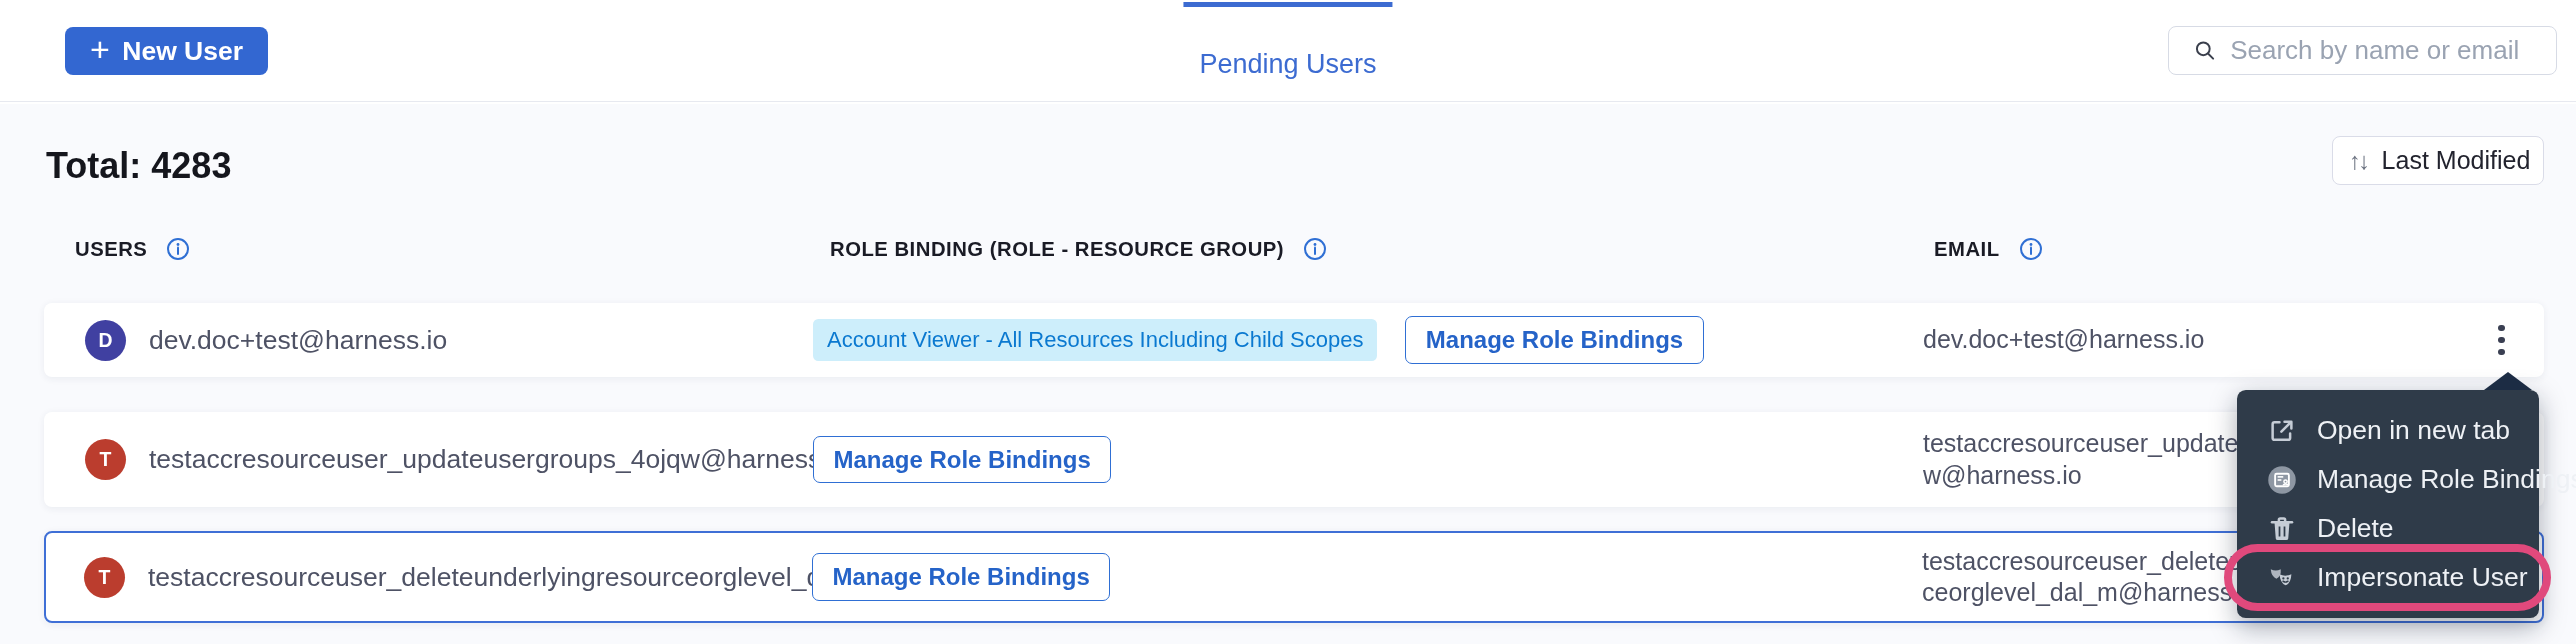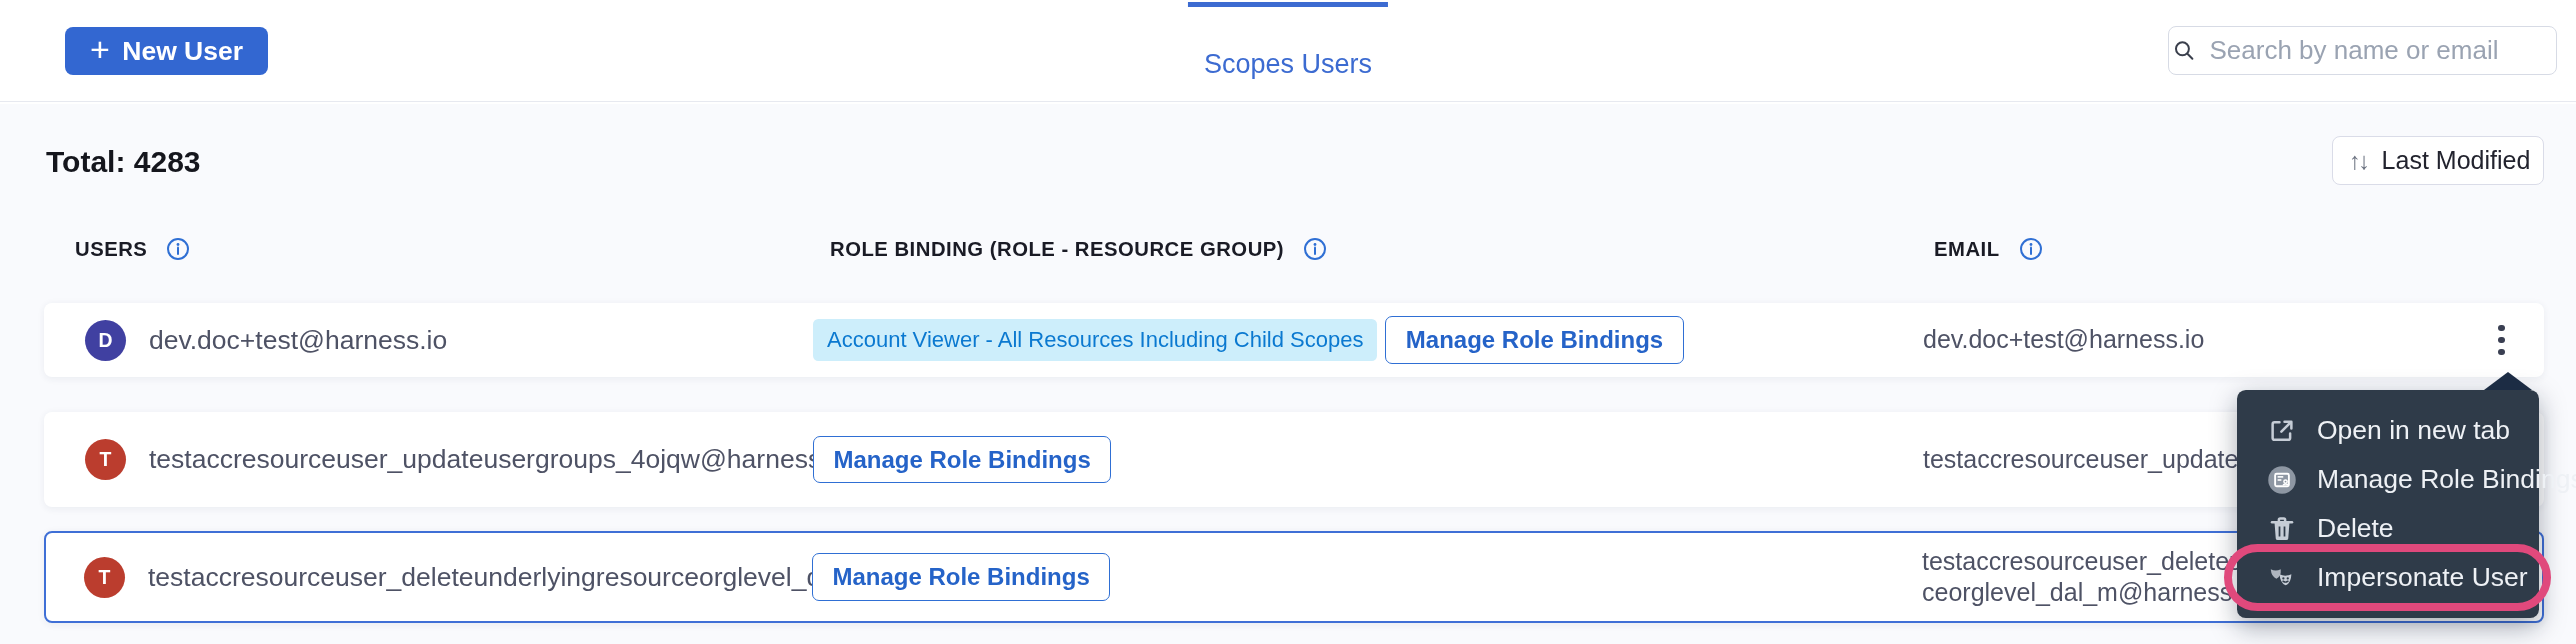--- a/index.html
+++ b/index.html
@@ -18,31 +18,31 @@
     font-size:26.5px; font-weight:bold; display:flex; align-items:center; gap:12.4px; cursor:pointer;
     font-family:inherit;
   }
   .new-user-btn .plus { font-size:34px; font-weight:normal; line-height:1; margin-top:-3.5px; }
   .tabs { position:absolute; left:50%; transform:translateX(-50%); bottom:-1.8px; display:flex; gap:42px;flex-direction:column; }
   .tab { font-size:27px; color:#3c6bd1; padding:0 16px 17.7px; border-bottom:5.3px solid transparent; cursor:pointer; white-space:nowrap; }
   .tab.active { border-bottom-color:#3c6bd1; }
   .searchbox {
     position:absolute; right:19.4px; top:26px; width:389px; height:49px;
     border:1.8px solid #d7dbe5; border-radius:8px; background:#fff;
-    display:flex; align-items:center; padding:0 3px; gap:14px;
+    display:flex; align-items:center; padding:0 24px; gap:14px;
   }
   .searchbox input {
     border:none; outline:none; background:transparent; width:100%;
     font-size:26px; color:#5b6270; font-family:inherit;
   }
   .searchbox input::placeholder { color:#9aa3b2; }
 
   
   .content { position:absolute; top:104px; left:0; right:0; bottom:0; background:#f9fafd; }
-  .total { position:absolute; left:46px; top:41px; font-size:30px; font-weight:bold; color:#15161d; }
+  .total { position:absolute; left:46px; top:41px; font-size:36px; font-weight:bold; color:#15161d; }
   .sort-btn {
     position:absolute; right:32px; top:32px; width:212px; height:49px;
     background:#fff; border:1.8px solid #dadce8; border-radius:8px;
     display:flex; align-items:center; padding:0 16px; gap:14px; cursor:pointer;
   }
   .sort-arrows { font-size:24px; color:#6b7280; letter-spacing:-2.7px; }
   .sort-label { font-size:25px; color:#22232e; flex:1; white-space:nowrap; }
 
   .col-header { position:absolute; top:133px; display:flex; align-items:center; gap:19px; }
   .col-header span { font-size:20.3px; font-weight:bold; color:#1a1b25; letter-spacing:0.5px; }
@@ -62,21 +62,21 @@
   .row-3 { top:427px; height:92px; border:2.7px solid #3f6fd6; padding-left:38px; }
   .user-cell { display:flex; align-items:center; gap:23px; min-width:0; }
   .avatar {
     width:41px; height:41px; border-radius:50%; flex:0 0 auto;
     display:flex; align-items:center; justify-content:center;
     color:#fff; font-size:19.4px; font-weight:bold;
   }
   .avatar-indigo { background:#4040a1; }
   .avatar-red { background:#bb3d2e; }
   .user-name { font-size:26.5px; color:#4e5265; white-space:nowrap; overflow:hidden; }
-  .role-cell { display:flex; align-items:center; gap:8px; }
+  .role-cell { display:flex; align-items:center; gap:28px; }
   .role-badge {
     background:#cdeefb; color:#0b79d0; font-size:22px;
     padding:8px 14px; border-radius:5.3px; white-space:nowrap;
   }
   .manage-btn {
     background:#fff; border:1.8px solid #2f6fd4; color:#2563c8; border-radius:7px;
     font-size:24px; font-weight:bold; padding:8.8px 19.4px; cursor:pointer; white-space:nowrap;
     font-family:inherit;
   }
   .email-cell { font-size:25px; color:#4e5265; line-height:1.25; }
@@ -110,21 +110,21 @@
 <body>
 
 <div class="topbar">
   <button class="new-user-btn">
     <span class="plus">+</span>
     <span>New User</span>
   </button>
 
   <div class="tabs">
     <div class="tab active">Active Users</div>
-    <div class="tab">Scopes Users</div>
+    <div class="tab">Pending Users</div>
   </div>
 
   <div class="searchbox">
     <svg width="26.5" height="26.5" viewBox="0 0 24 24">
       <circle cx="10.5" cy="10.5" r="6.5" fill="none" stroke="#3a3f4c" stroke-width="2"></circle>
       <line x1="15.5" y1="15.5" x2="20.5" y2="20.5" stroke="#3a3f4c" stroke-width="2" stroke-linecap="round"></line>
     </svg>
     <input type="text" placeholder="Search by name or email" style="">
   </div>
 </div>
@@ -188,20 +188,21 @@
   <div class="row-card row-2">
     <div class="user-cell">
       <div class="avatar avatar-red">T</div>
       <div class="user-name">testaccresourceuser_updateusergroups_4ojqw@harness.io</div>
     </div>
     <div class="role-cell">
       <button class="manage-btn">Manage Role Bindings</button>
     </div>
     <div class="email-cell">
       <span>testaccresourceuser_updateusergroups_4ojq</span>
+      <span>w@harness.io</span>
     </div>
     <div class="kebab">
         <i></i>
         <i></i>
         <i></i>
       </div>
   </div>
 
   <div class="row-card row-3">
     <div class="user-cell">

